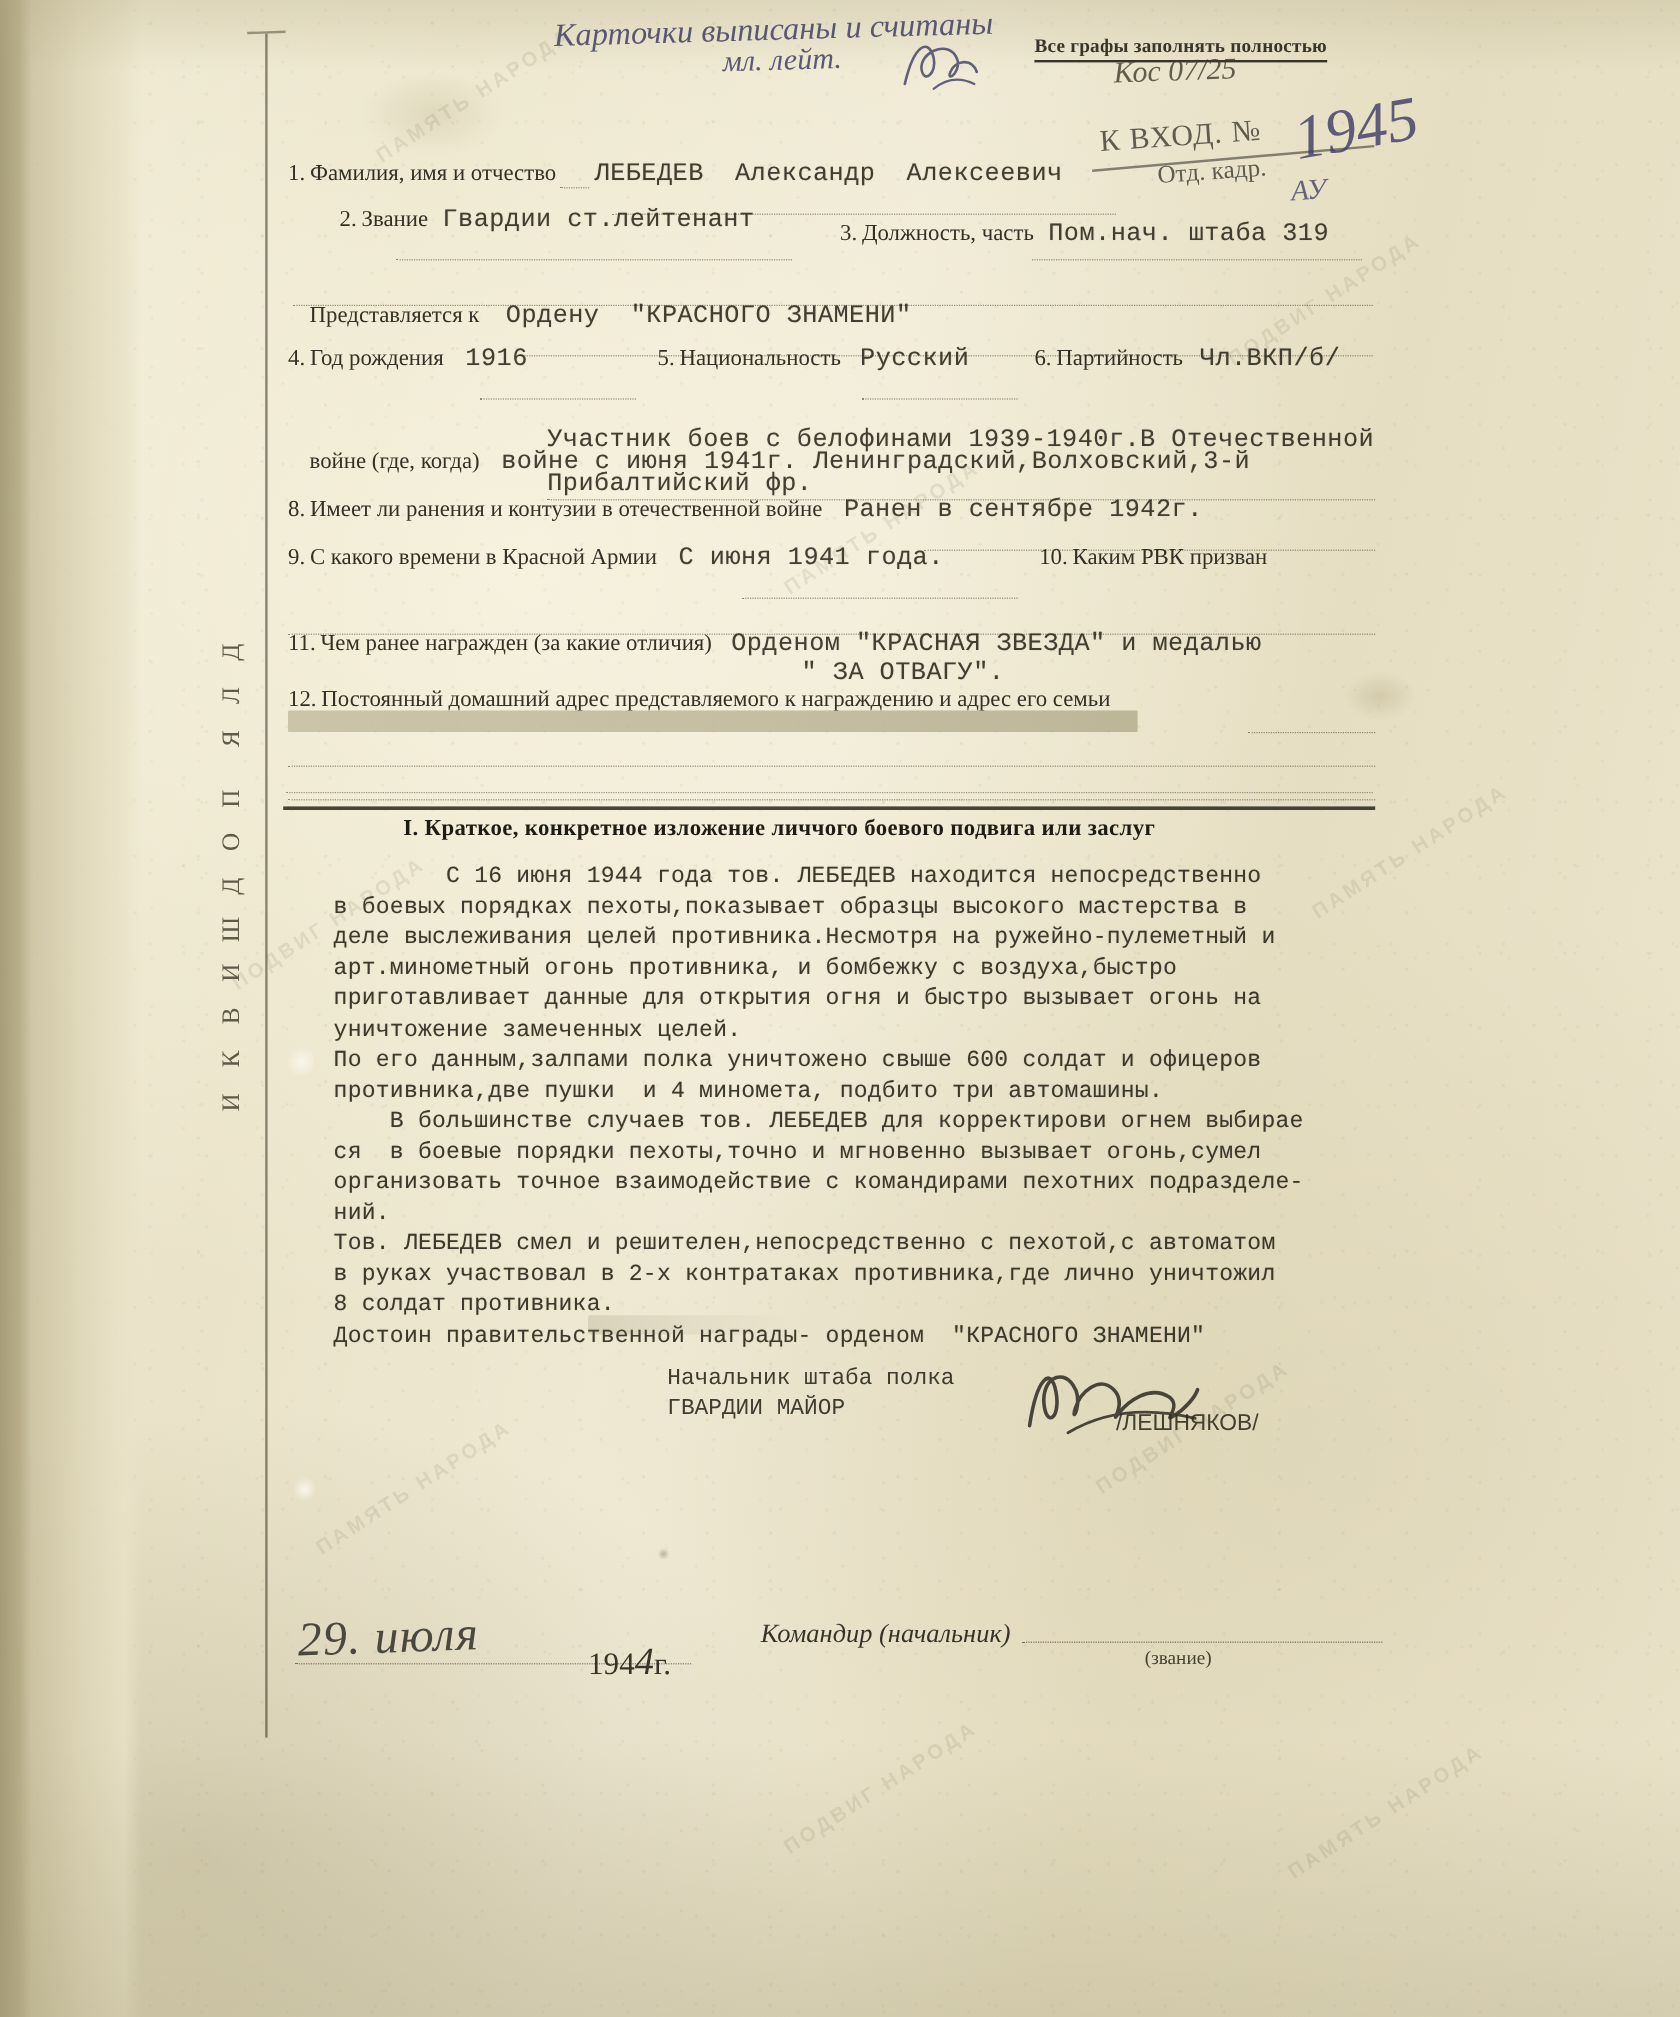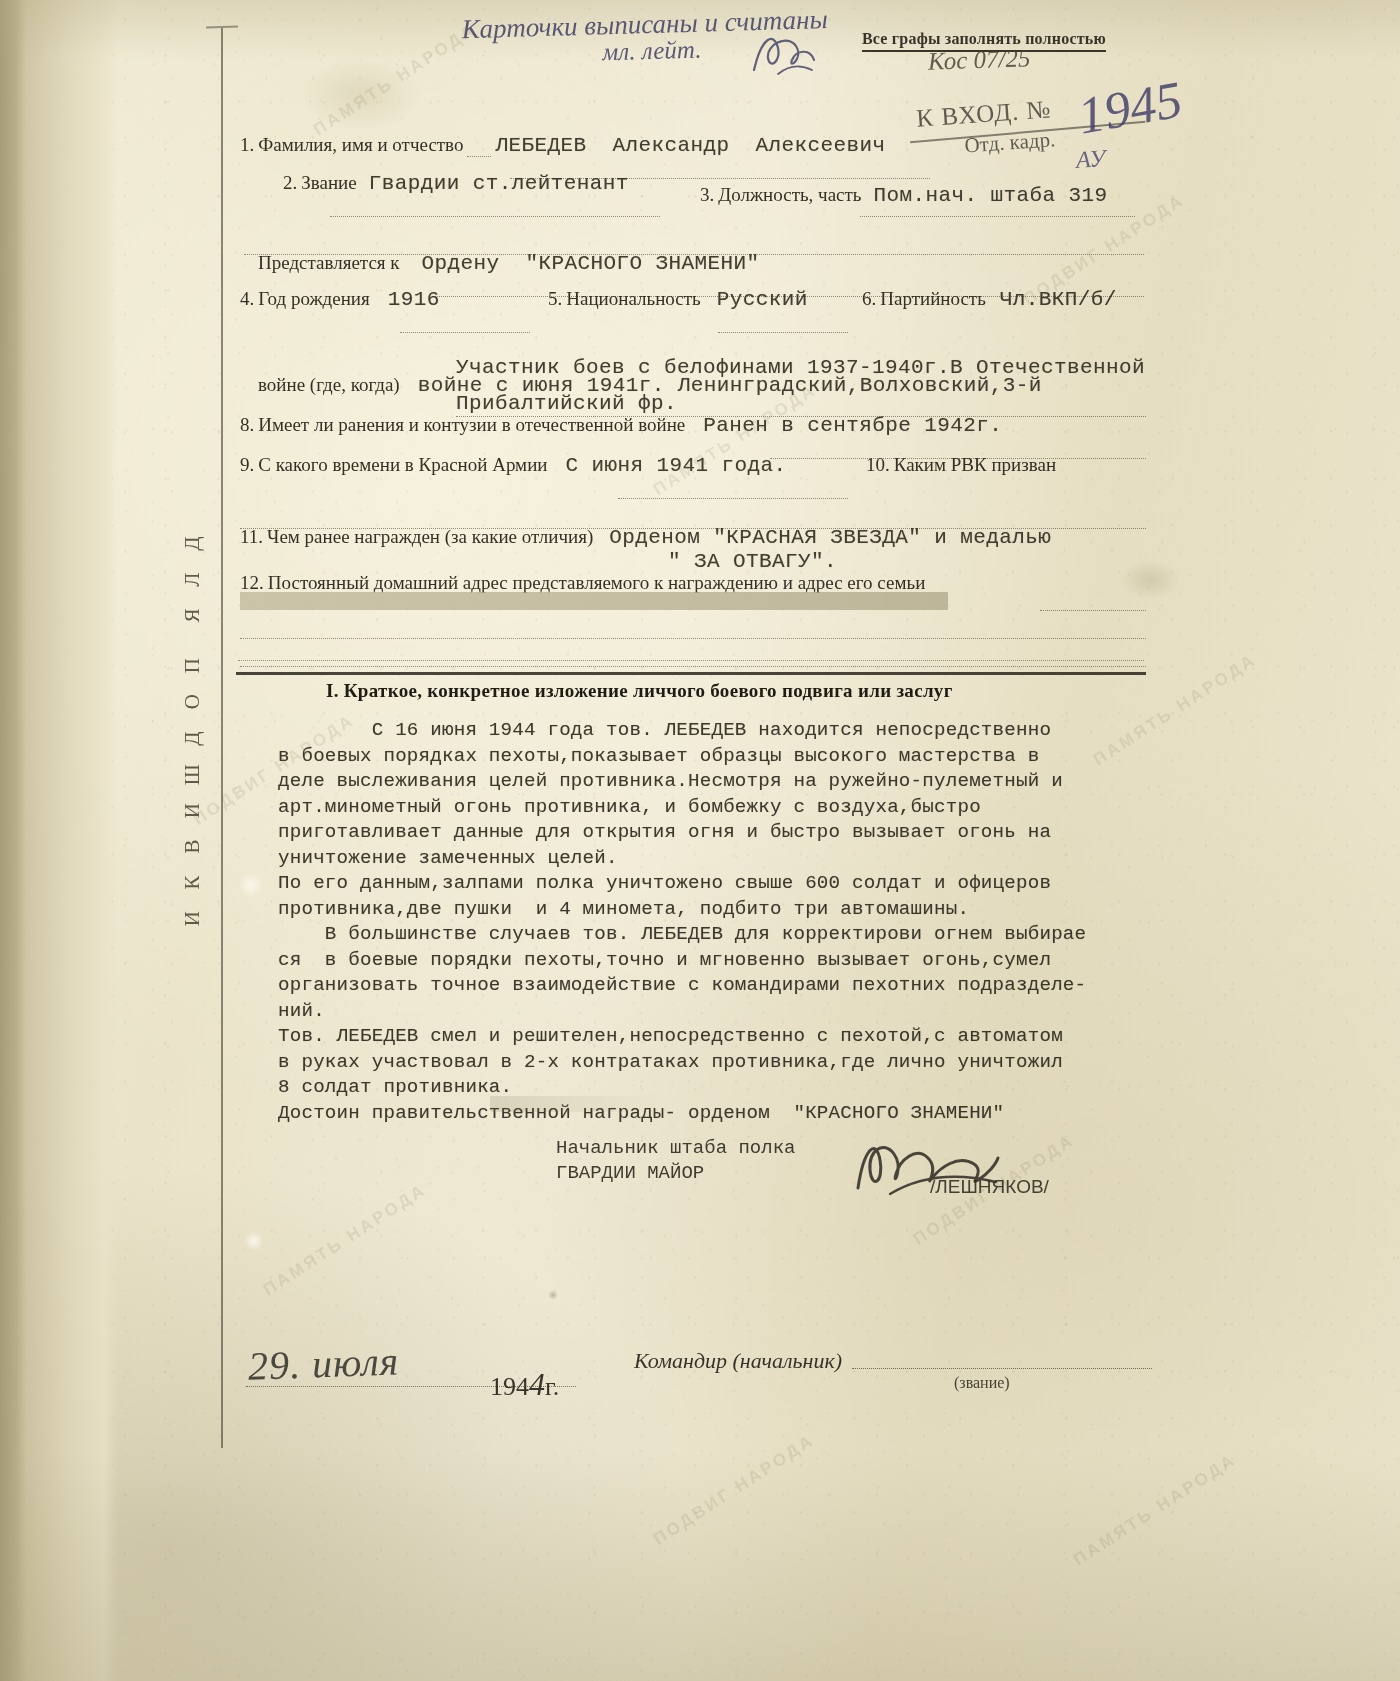--- a/index.html
+++ b/index.html
@@ -145,21 +145,21 @@
   
   .row{position:absolute;left:240px;}
   .lbl{font-size:19px;}
   .val{font-size:21px;}
   
   #narr-rule1{position:absolute;left:238px;top:660px;width:906px;height:1px;
     border-top:1px dotted rgba(60,54,38,.5);}
   #narr-rule2{position:absolute;left:236px;top:672px;width:910px;height:3px;
     background:#2a261c;opacity:.85;}
   #narr-head{
-    position:absolute;left:326px;top:680px;
+    position:absolute;left:336px;top:680px;
     font-family:"Liberation Serif", serif;
     font-weight:bold;font-size:19px;color:#1f1c14;letter-spacing:.3px;
   }
   #narr-body{
     position:absolute;left:278px;top:718px;width:900px;
     font-family:"Liberation Mono", monospace;
     font-size:19.2px;line-height:25.5px;
     color:#2e2a1f;letter-spacing:.2px;
     white-space:pre-wrap;
     text-shadow:0 0 1px rgba(60,54,36,.28);
@@ -336,21 +336,21 @@
   </div>
   <div class="leader" style="position:absolute;left:718px;top:314px;width:130px;"></div>
 
   <div class="row" style="left:862px;top:288px;">
     <span class="formlabel lbl">6.</span>
     <span class="formlabel lbl">Партийность</span>
     <span class="typed val" style="margin-left:10px">Чл.ВКП/б/</span>
   </div>
 
   <div class="row" style="left:456px;top:356px;">
-    <span class="typed val">Участник боев с белофинами 1937-1940г.В Отечественной</span>
+    <span class="typed val">Участник боев с белофинами 1939-1940г.В Отечественной</span>
   </div>
   <div class="row" style="left:258px;top:374px;">
     <span class="formlabel lbl">войне (где, когда)</span>
     <span class="typed val" style="margin-left:14px">войне с июня 1941г. Ленинградский,Волховский,3-й</span>
   </div>
   <div class="leader" style="position:absolute;left:456px;top:398px;width:690px;"></div>
   <div class="row" style="left:456px;top:392px;">
     <span class="typed val">Прибалтийский фр.</span>
   </div>
 

